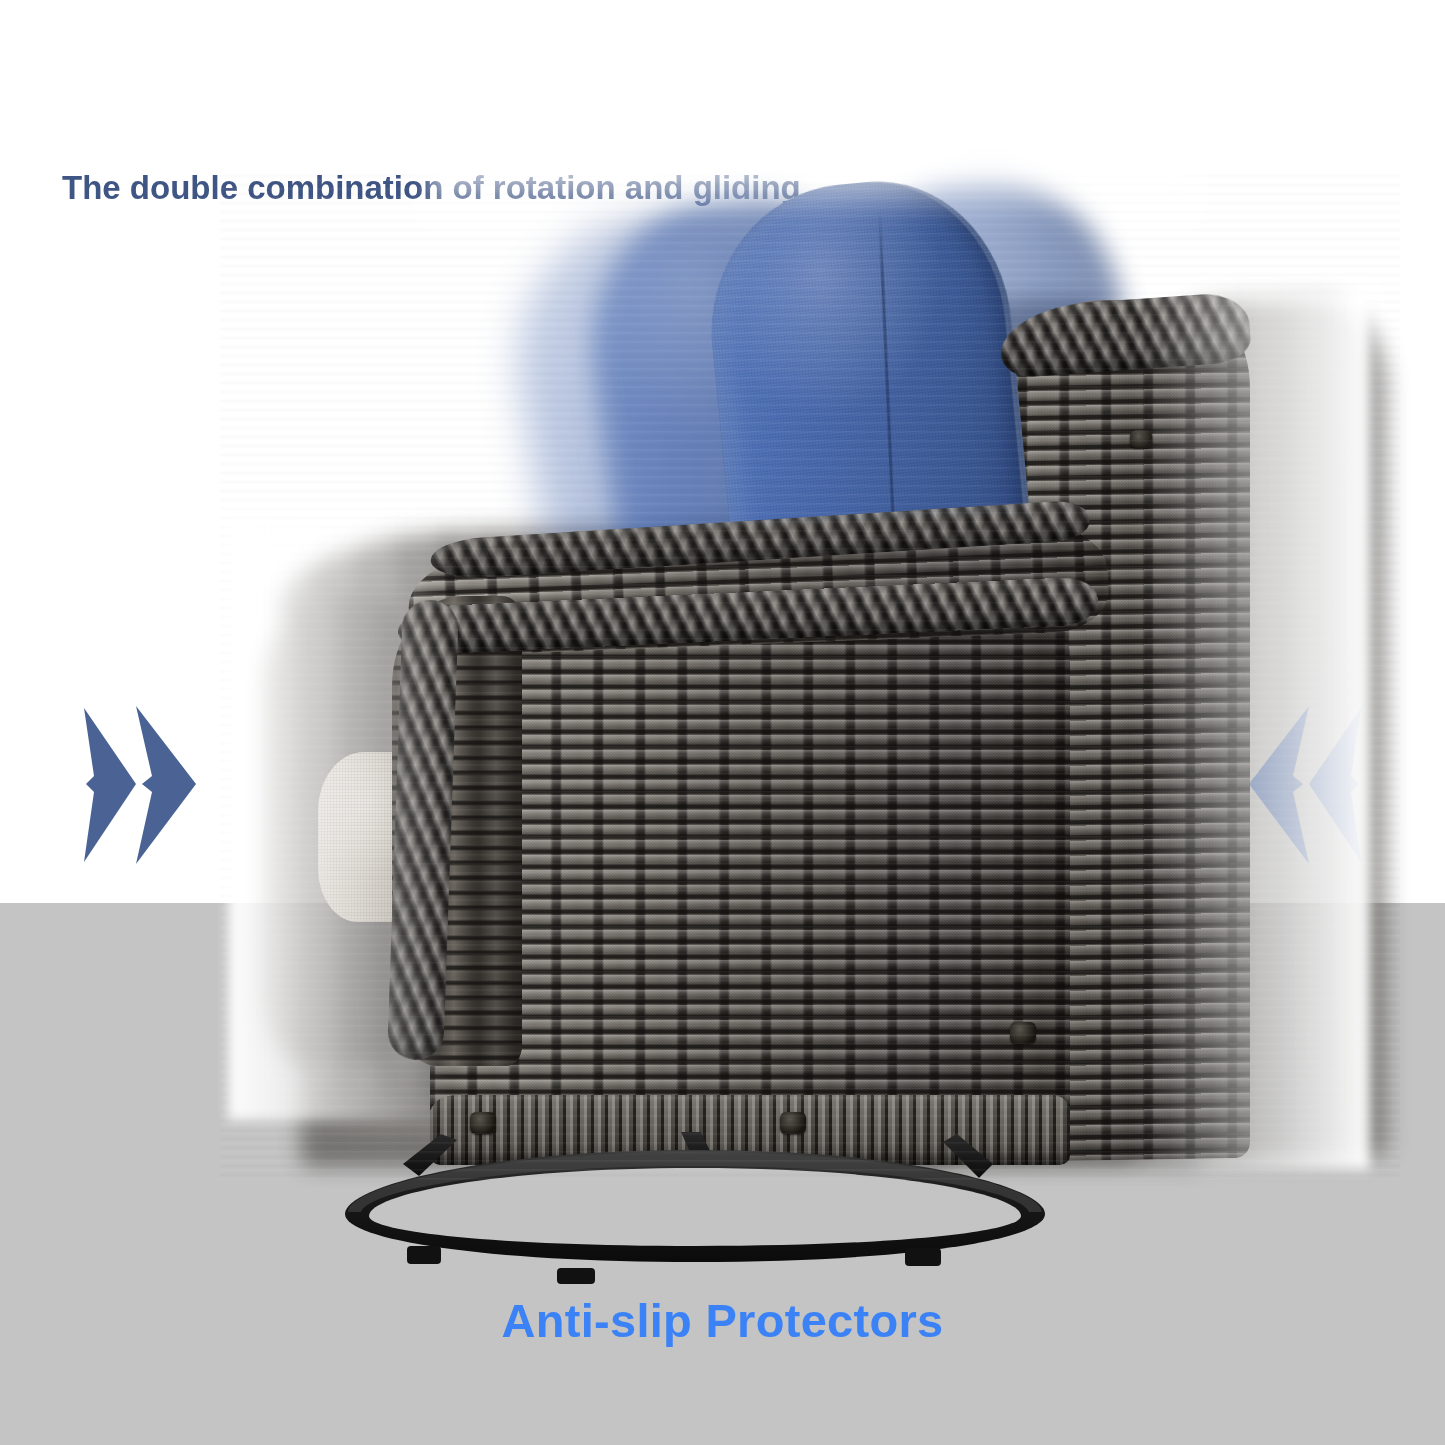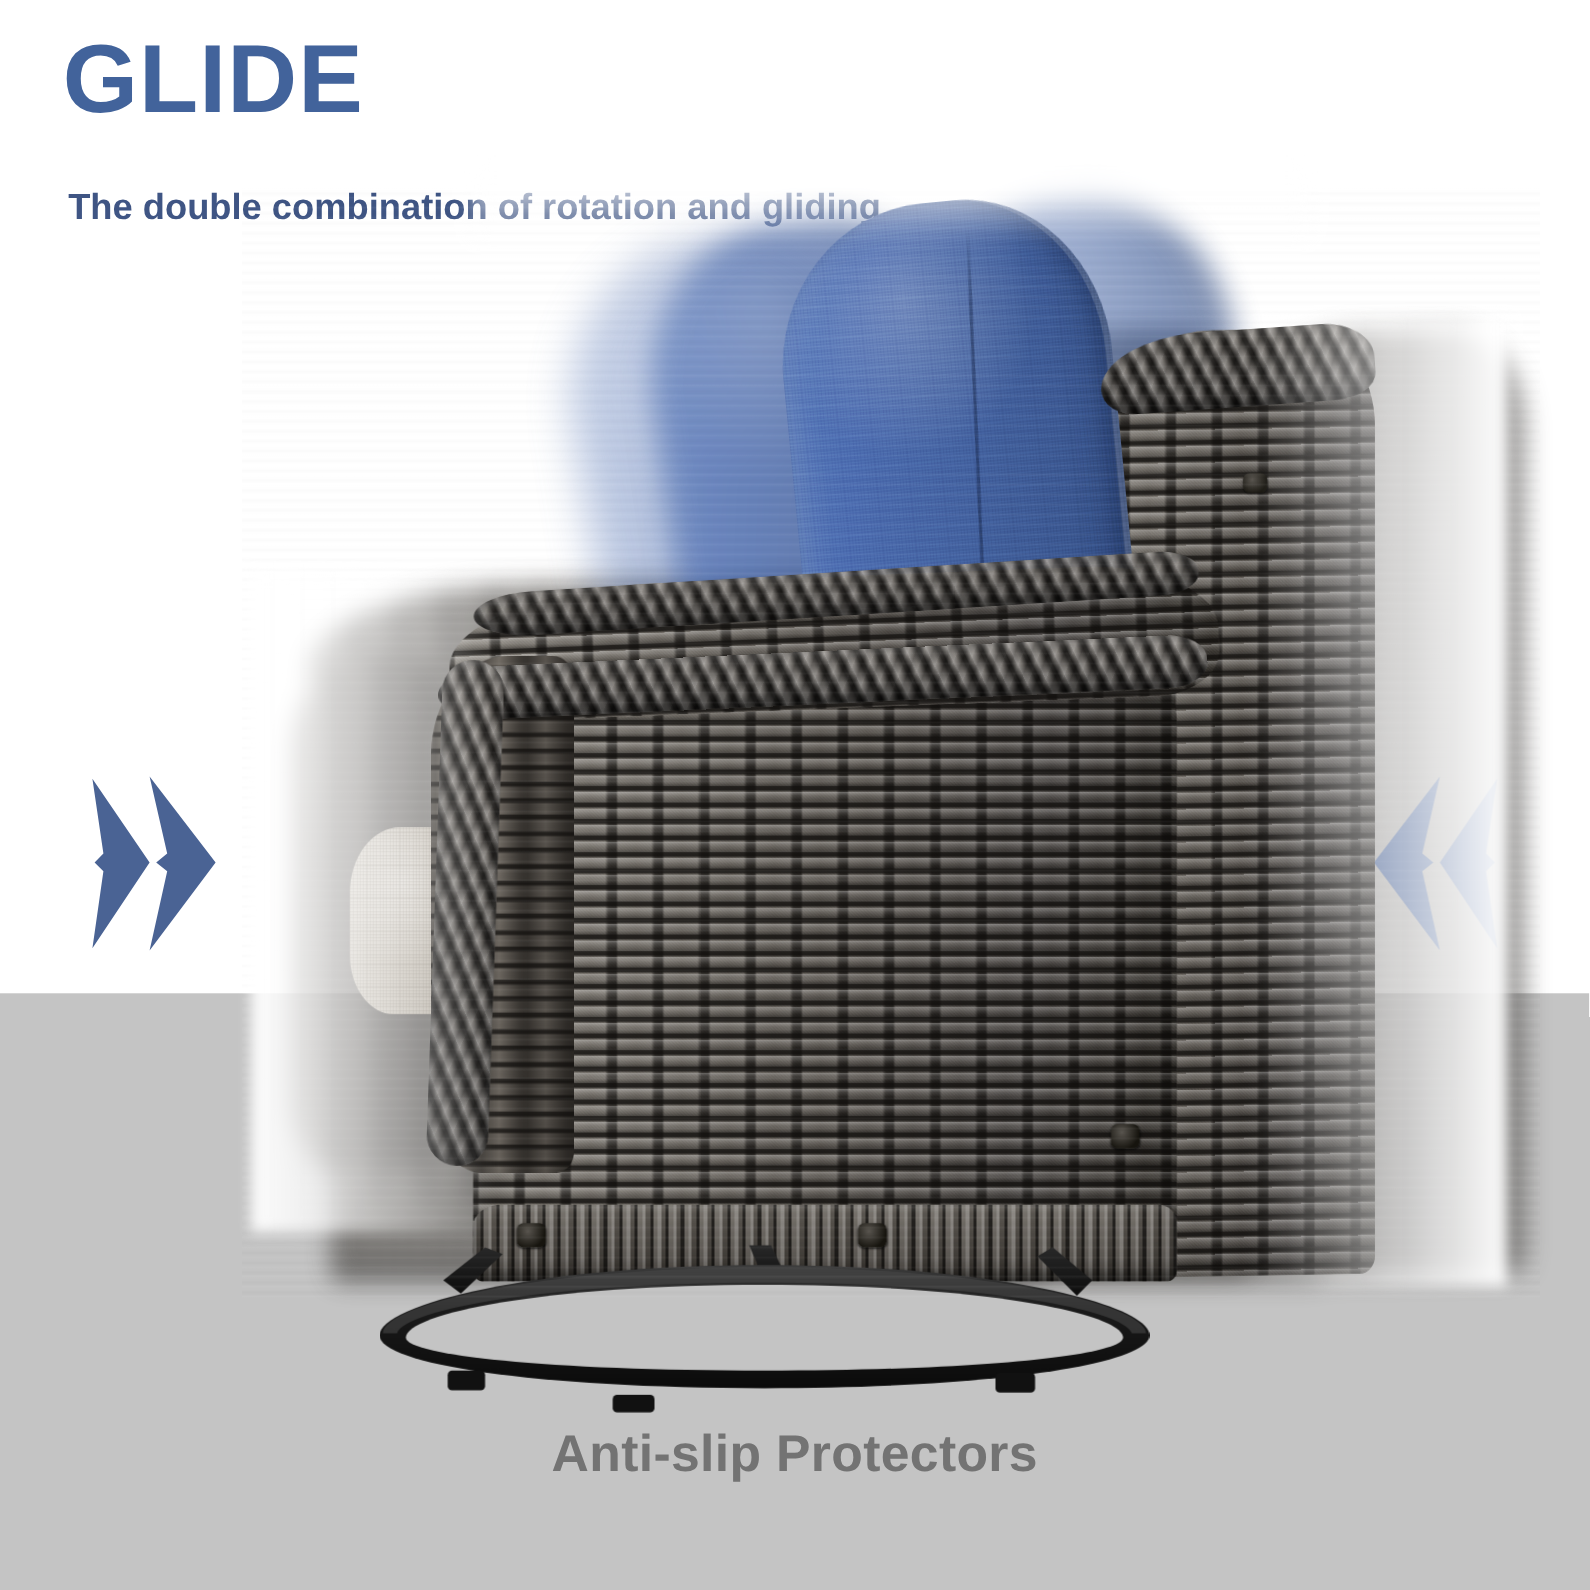--- a/index.html
+++ b/index.html
@@ -40,21 +40,21 @@
   .chev-group{position:absolute;top:700px;width:150px;height:170px;}
   .chev-left{left:60px;}
   .chev-right{right:60px;}
   .chev-group svg{width:100%;height:100%;display:block;overflow:visible;}
 
   
   .caption{
     position:absolute;left:0;right:0;top:1293px;
     text-align:center;
     font-size:47px;font-weight:700;
-    color:#737373;
+    color:#3b82f6;
     letter-spacing:0.3px;
   }
 
   
   .photo{position:absolute;left:0;top:0;width:1445px;height:1445px;}
   .photo > *{position:absolute;}
 
   
   .ghost{
     filter:blur(11px);
@@ -389,21 +389,20 @@
         </g>
       </svg>
     </div>
 
     <div class="streaks"></div>
     <div class="smear smear-l"></div>
     <div class="smear smear-r"></div>
     <div class="smear smear-top"></div>
   </div>
 
-  <div class="headline">GLIDE</div>
 
   <div class="subline">
     <span>The double combination of rotation and gliding</span>
   </div>
 
   <div class="chev-group chev-left">
     <svg viewBox="0 0 150 170" aria-hidden="true">
       <polygon points="24,8 76,84 24,162 34,92 26,84 34,76" fill="#4a6394"></polygon>
       <polygon points="76,6 136,84 76,164 92,92 82,84 92,76" fill="#4a6394"></polygon>
     </svg>

